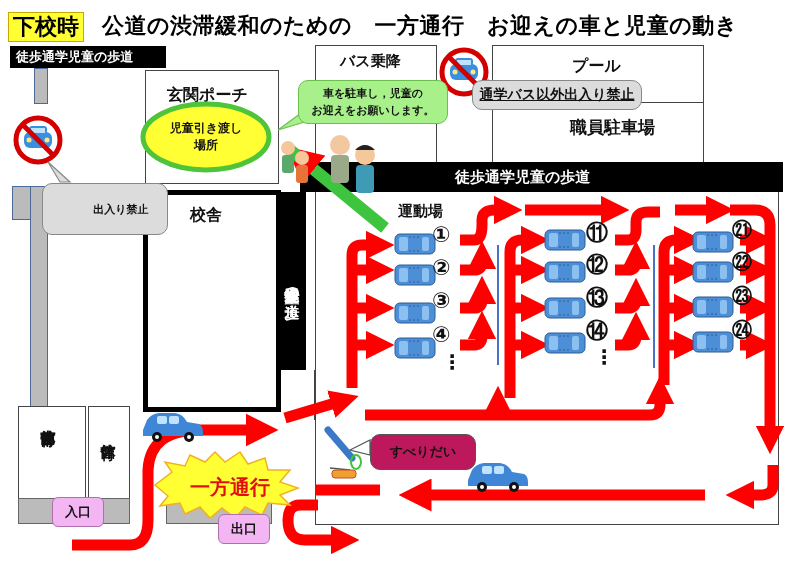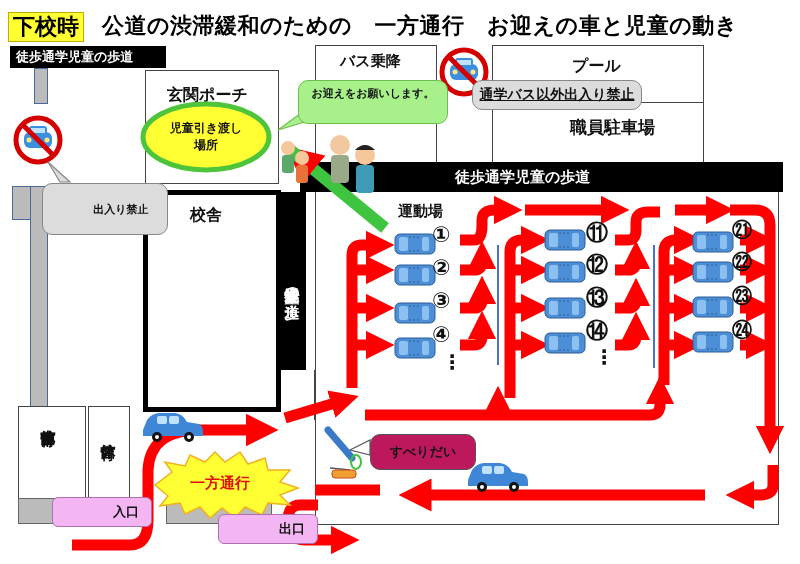--- a/index.html
+++ b/index.html
@@ -7,21 +7,21 @@
   .abs{position:absolute;}
   .title-hl{left:8px;top:12px;height:28px;padding:0 4px;background:#ffff33;border:1px solid #c9a800;font-size:22px;font-weight:bold;line-height:28px;color:#000;}
   .title{left:102px;top:12px;font-size:22px;font-weight:bold;line-height:28px;color:#000;white-space:nowrap;letter-spacing:0.5px;}
   .blackband{background:#000;color:#fff;font-weight:bold;}
   .box{border:1.5px solid #444;background:#fff;}
   .thickbox{border:5px solid #000;background:#fff;}
   .label{font-weight:bold;color:#111;}
   .grey{background:#bbb;border:1px solid #4a6a9a;}
   .bubble{background:#dcdcdc;border:1.5px solid #888;border-radius:10px;font-weight:bold;font-size:11px;color:#111;display:flex;align-items:center;justify-content:center;}
   .gbubble{background:#a8f08a;border:1.5px solid #6bbf4f;border-radius:10px;font-weight:bold;font-size:11px;color:#111;text-align:center;line-height:17px;}
-  .pink{background:#f3b6f3;border:1.5px solid #b070b0;border-radius:6px;font-weight:bold;font-size:13px;color:#111;display:flex;align-items:center;justify-content:center;padding-left:48px;}
+  .pink{background:#f3b6f3;border:1.5px solid #b070b0;border-radius:6px;font-weight:bold;font-size:13px;color:#111;display:flex;align-items:center;justify-content:center;}
   .vert{writing-mode:vertical-rl;text-orientation:upright;}
   svg{position:absolute;left:0;top:0;}
 </style>
 </head>
 <body>
 
 <div class="abs title-hl">下校時</div>
 <div class="abs title">公道の渋滞緩和のための　一方通行　お迎えの車と児童の動き</div>
 
 <div class="abs blackband" style="left:10px;top:46px;width:150px;height:22px;font-size:13px;line-height:22px;padding-left:6px;">徒歩通学児童の歩道</div>
@@ -226,20 +226,21 @@
 <div class="abs label" style="left:398px;top:202px;font-size:15px;">運動場</div>
 
 <div class="abs label" style="left:160px;top:120px;width:92px;text-align:center;font-size:12px;line-height:17px;">
   <div>児童引き渡し</div>
   <div>場所</div>
 </div>
 
 <div class="abs bubble" style="left:42px;top:183px;width:92px;height:50px;padding-left:32px;">出入り禁止</div>
 <div class="abs bubble" style="left:472px;top:80px;width:168px;height:28px;font-size:14px;text-decoration:underline;">通学バス以外出入り禁止</div>
 <div class="abs gbubble" style="left:298px;top:80px;width:150px;height:44px;padding-top:4px;box-sizing:border-box;">
+  <div>車を駐車し，児童の</div>
   <div>お迎えをお願いします。</div>
 </div>
 <div class="abs bubble" style="left:370px;top:434px;width:104px;height:34px;background:#be185d;border-color:#555;font-size:13px;">すべりだい</div>
 
-<div class="abs" style="left:190px;top:474px;color:#e01010;font-weight:bold;font-size:15px;">一方通行</div>
+<div class="abs" style="left:190px;top:474px;color:#e01010;font-weight:bold;font-size:20px;">一方通行</div>
 
 <div class="abs pink" style="left:52px;top:497px;width:50px;height:28px;">入口</div>
 <div class="abs pink" style="left:218px;top:514px;width:50px;height:28px;">出口</div>
 
 </body></html>

